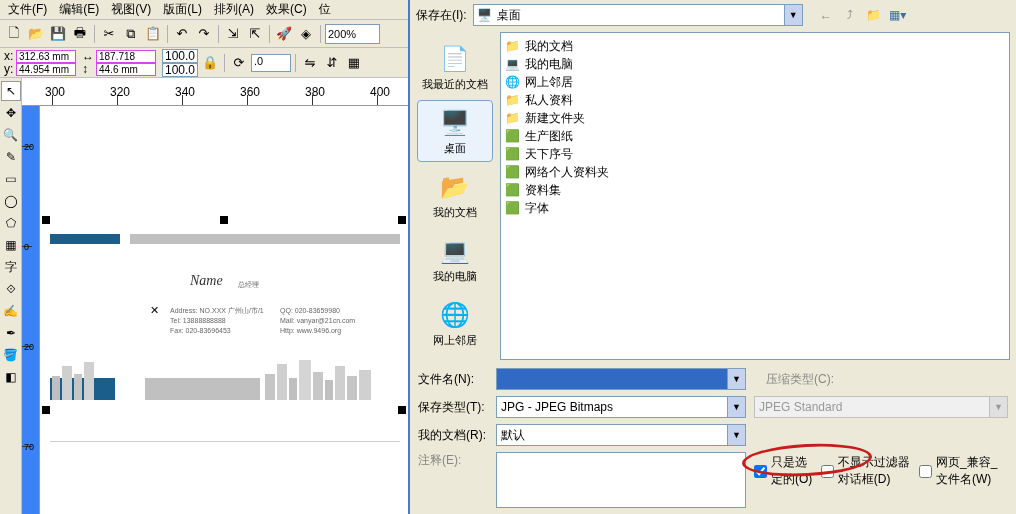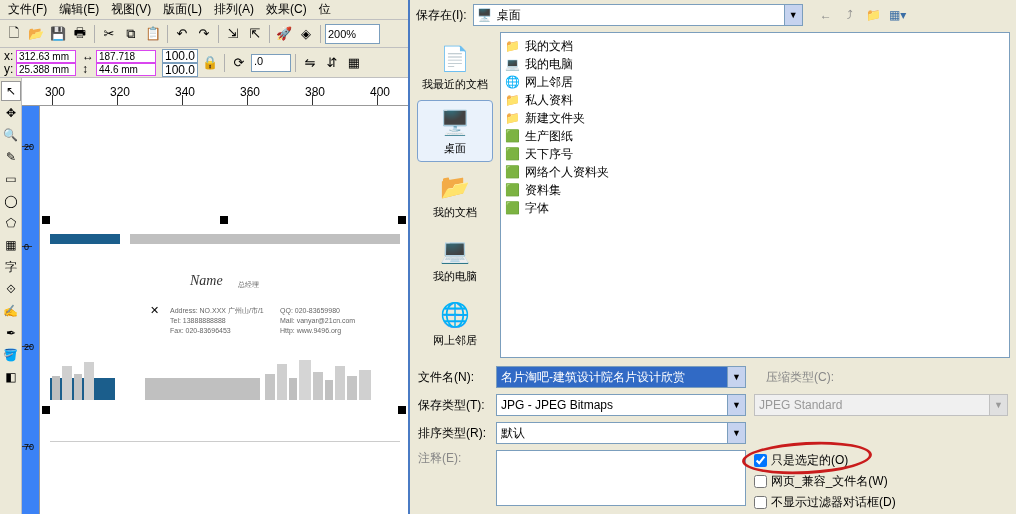--- a/index.html
+++ b/index.html
@@ -76,21 +76,21 @@
 .form-row .field { flex: 0 0 250px; height: 22px; border: 1px solid #7b9ebd; background: #fff; position: relative; display: flex; align-items: center; padding: 0 4px; }
 .form-row .field.sel-blue { background: #316ac5; color: #fff; }
 .form-row .field .dd { position: absolute; right: 0; top: 0; width: 18px; height: 100%; background: #c6d3ef; border-left: 1px solid #7b9ebd; display: flex; align-items: center; justify-content: center; font-size: 9px; color: #000; }
 .form-row .side-lbl { margin-left: 12px; white-space: nowrap; color: #888; }
 .form-row .side-field { flex: 1; height: 22px; border: 1px solid #c0c0c0; background: #f0f0f0; color: #999; display: flex; align-items: center; padding: 0 4px; position: relative; }
 .form-row .side-field .dd { position: absolute; right: 0; top: 0; width: 18px; height: 100%; background: #e0e0e0; border-left: 1px solid #c0c0c0; display: flex; align-items: center; justify-content: center; font-size: 9px; }
 
 .notes-row { display: flex; gap: 8px; align-items: flex-start; }
 .notes-row .rlbl { width: 70px; color: #888; }
 .notes-row .tarea { width: 250px; height: 56px; border: 1px solid #7b9ebd; background: #fff; }
-.checks { flex: 1; display: flex; flex-direction: column; gap: 4px; padding-top: 2px; }
+.checks { flex: 1; display: flex; flex-direction: row; gap: 4px; padding-top: 2px; }
 .chk { display: flex; align-items: center; gap: 4px; }
 .chk input { width: 13px; height: 13px; }
 .chk.circled { position: relative; }
 .circled-mark { position: absolute; left: -12px; top: -10px; width: 130px; height: 32px; border: 3px solid #c91c1c; border-radius: 50%/50%; pointer-events: none; transform: rotate(-3deg); }
 
 svg { display: block; }
 </style>
 </head>
 <body>
 
@@ -128,21 +128,21 @@
   </div>
 
   <div class="toolbar2">
     <div class="coord-block">
       <div class="row">
           <span class="lbl">x:</span>
           <span class="val">312.63 mm</span>
         </div>
       <div class="row">
           <span class="lbl">y:</span>
-          <span class="val">25.388 mm</span>
+          <span class="val">44.954 mm</span>
         </div>
     </div>
     <div class="coord-block">
       <div class="row">
           <span style="width:14px">↔</span>
           <span class="val">187.718 mm</span>
         </div>
       <div class="row">
           <span style="width:14px">↕</span>
           <span class="val">44.6 mm</span>
@@ -349,57 +349,56 @@
           <span class="fi special-icon">🟩</span>
           <span>字体</span>
         </div>
       </div>
   </div>
 
   <div class="save-bottom">
     <div class="form-row">
       <span class="rlbl">文件名(N):</span>
       <div class="field sel-blue">
-        <span>名片淘吧-建筑设计院名片设计欣赏</span>
         <div class="dd">▼</div>
       </div>
       <span class="side-lbl">压缩类型(C):</span>
     </div>
     <div class="form-row">
       <span class="rlbl">保存类型(T):</span>
       <div class="field">
         <span>JPG - JPEG Bitmaps</span>
         <div class="dd">▼</div>
       </div>
       <div class="side-field">
         <span>JPEG Standard</span>
         <div class="dd">▼</div>
       </div>
     </div>
     <div class="form-row">
-      <span class="rlbl">排序类型(R):</span>
+      <span class="rlbl">我的文档(R):</span>
       <div class="field">
         <span>默认</span>
         <div class="dd">▼</div>
       </div>
     </div>
     <div class="notes-row">
       <span class="rlbl">注释(E):</span>
       <div class="tarea"></div>
       <div class="checks">
         <label class="chk circled">
           <div class="circled-mark"></div>
           <input type="checkbox" checked="" style="">
           <span>只是选定的(O)</span>
         </label>
         <label class="chk">
           <input type="checkbox" style="">
-          <span>网页_兼容_文件名(W)</span>
+          <span>不显示过滤器对话框(D)</span>
         </label>
         <label class="chk">
           <input type="checkbox" style="">
-          <span>不显示过滤器对话框(D)</span>
+          <span>网页_兼容_文件名(W)</span>
         </label>
       </div>
     </div>
   </div>
 
 </div>
 
 </body></html>

